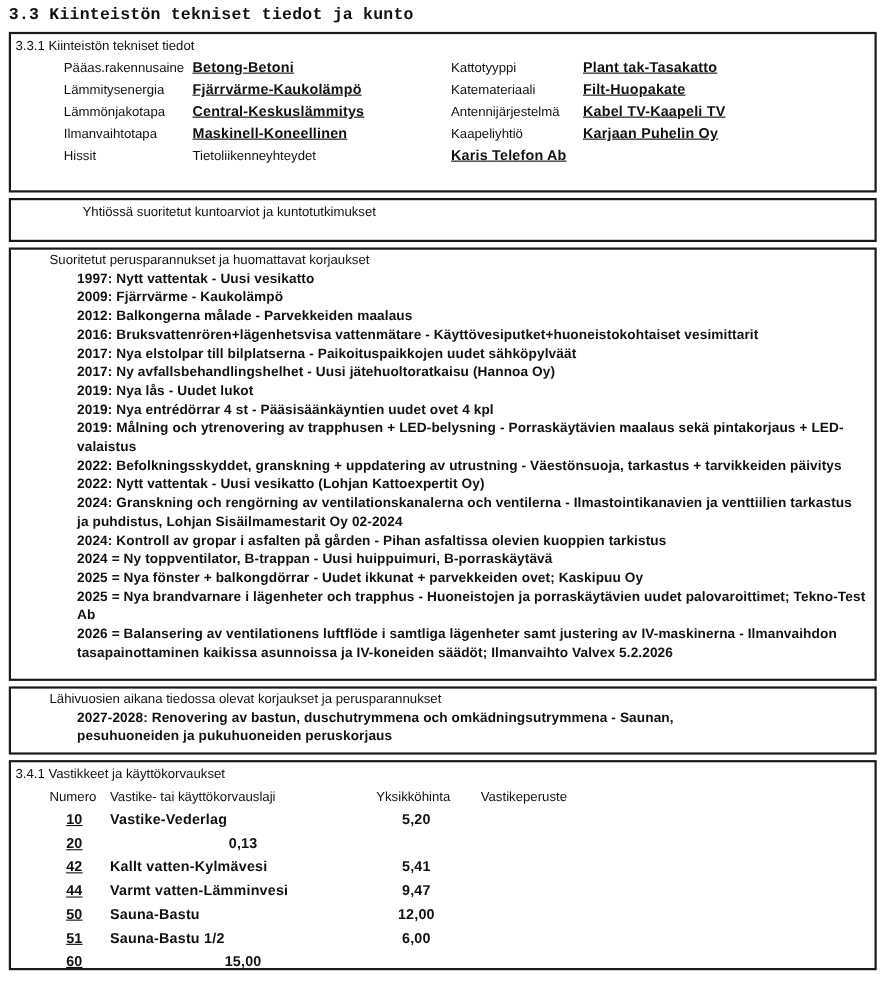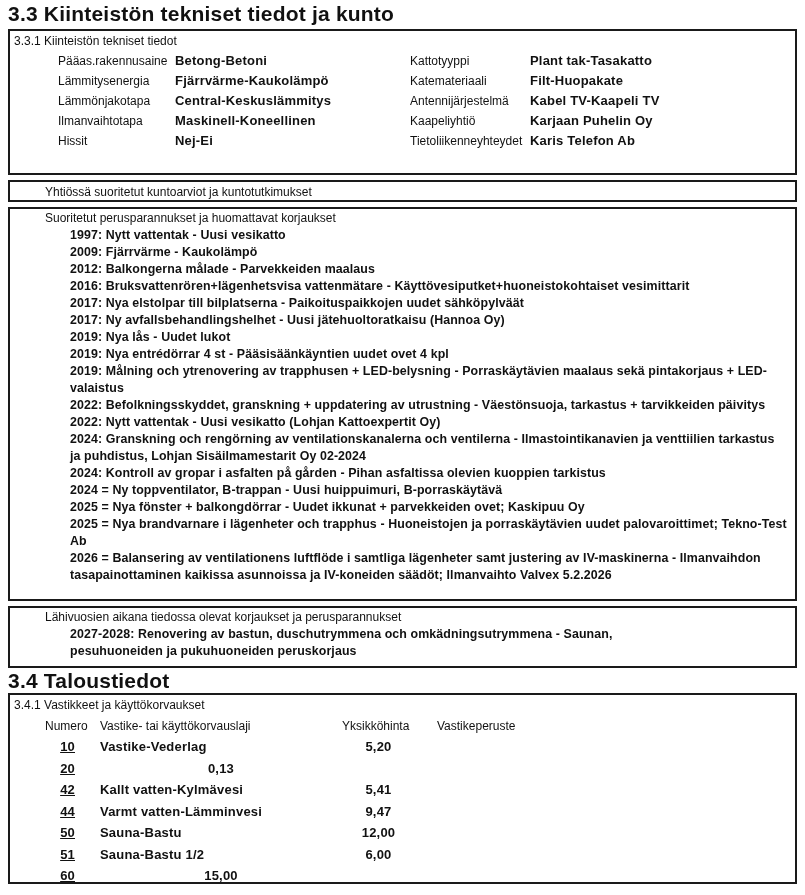--- a/index.html
+++ b/index.html
@@ -6,22 +6,23 @@
   html, body { background: #fff; }
   body {
     width: 805px; height: 895px;
     font-family: "Liberation Sans", sans-serif;
     color: #111;
     overflow: hidden;
   }
   .page { width: 805px; height: 895px; padding: 6px 8px 0 8px; }
 
   .sec-heading {
-    font-size: 21px; font-weight: bold; line-height: 16px;
+    font-size: 15px; font-weight: bold; line-height: 16px;
     letter-spacing: 0.2px;
+    font-family: Liberation Mono, monospace;
   }
   .sec-heading.first { margin: 0 0 7px 0; }
   .sec-heading.second { margin: 4px 0 4px 0; }
 
   .box {
     border: 2px solid #1a1a1a;
     margin-bottom: 5px;
     overflow: hidden;
   }
 
@@ -36,25 +37,25 @@
 
   
   .box-technical { height: 146px; }
   .tech-grid { margin-left: 48px; margin-top: 2px; }
   .tech-row {
     display: grid;
     grid-template-columns: 117px 235px 120px 1fr;
     line-height: 19px; align-items: baseline;
   }
   .tech-label { font-size: 12px; }
-  .tech-value { font-size: 13px; font-weight: bold; letter-spacing: 0.2px; }
+  .tech-value { font-size: 13px; font-weight: bold; letter-spacing: 0.2px; text-decoration: underline; }
 
   
   .box-condition-head { height: 34px; }
-  .box-assessments { height: 22px; padding-top: 1px; }
+  .box-assessments { height: 40px; padding-top: 1px; padding-left: 30px; }
   .box-renovations { height: 394px; }
   .box-upcoming { height: 62px; }
 
   .reno-list { margin: 1px 8px 0 60px; }
   .reno-item {
     font-size: 12.4px; font-weight: bold;
     line-height: 17px; letter-spacing: 0.1px;
   }
   .upcoming-item {
     font-size: 12.4px; font-weight: bold;
@@ -115,21 +116,20 @@
 
         <div class="tech-row">
           <span class="tech-label">Ilmanvaihtotapa</span>
           <span class="tech-value">Maskinell-Koneellinen</span>
           <span class="tech-label">Kaapeliyhtiö</span>
           <span class="tech-value">Karjaan Puhelin Oy</span>
         </div>
 
         <div class="tech-row">
           <span class="tech-label">Hissit</span>
-          <span class="tech-value">Nej-Ei</span>
           <span class="tech-label">Tietoliikenneyhteydet</span>
           <span class="tech-value">Karis Telefon Ab</span>
         </div>
 
     </div>
   </div>
 
 
   <div class="box box-assessments">
     <div class="sub-label">Yhtiössä suoritetut kuntoarviot ja kuntotutkimukset</div>
@@ -176,21 +176,20 @@
     </div>
   </div>
 
   <div class="box box-upcoming">
     <div class="sub-label">Lähivuosien aikana tiedossa olevat korjaukset ja perusparannukset</div>
 
       <div class="upcoming-item">2027-2028: Renovering av bastun, duschutrymmena och omkädningsutrymmena - Saunan, pesuhuoneiden ja pukuhuoneiden peruskorjaus</div>
 
   </div>
 
-  <div class="sec-heading second">3.4 Taloustiedot</div>
 
   <div class="box box-charges">
     <div class="box-label">3.4.1 Vastikkeet ja käyttökorvaukset</div>
     <div class="charges-table">
       <div class="charges-header">
         <span class="c1">Numero</span>
         <span class="c2">Vastike- tai käyttökorvauslaji</span>
         <span class="c3">Yksikköhinta</span>
         <span class="c4">Vastikeperuste</span>
       </div>

